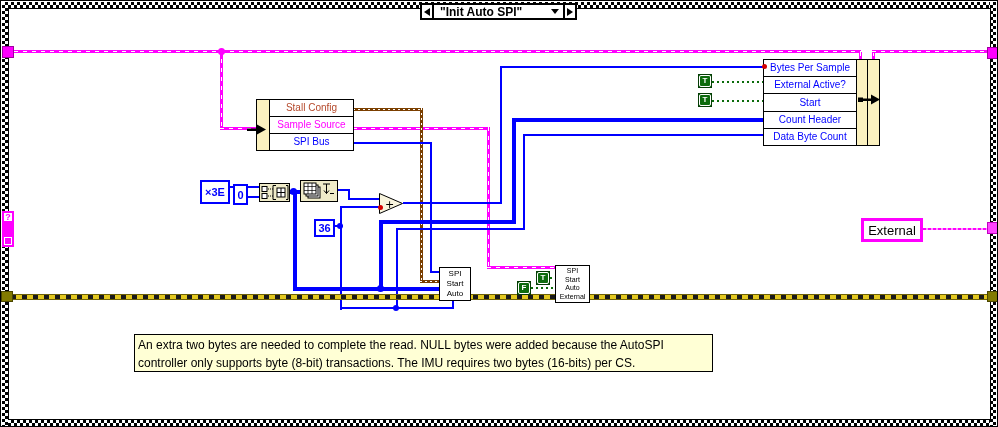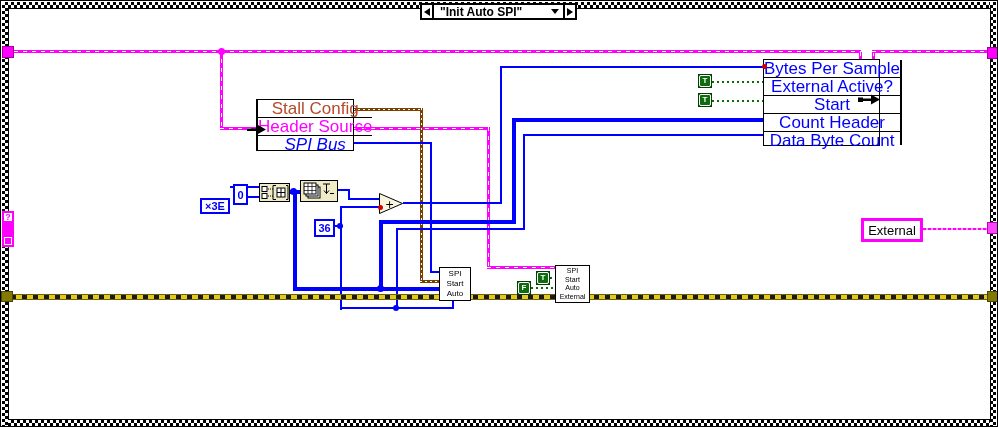--- a/index.html
+++ b/index.html
@@ -33,21 +33,21 @@
   .err{position:absolute;height:4px;background:repeating-linear-gradient(90deg,#1a1a1a 0 5px,#E3C81E 5px 11px);
        border-top:1px solid #6e6208;border-bottom:1px solid #6e6208;}
   .strw{position:absolute;height:2px;background:repeating-linear-gradient(90deg,#FF00FF 0 3px,#FF9BFF 3px 5px);}
   .dotb{position:absolute;background:#0000FF;border-radius:50%;}
   .dotp{position:absolute;background:#FF00FF;border-radius:50%;}
   .dotr{position:absolute;background:#D40000;border-radius:50%;}
   
   .node{position:absolute;background:#fff;border:1px solid #000;box-sizing:border-box;display:flex;}
   .bar{background:#FBF1BF;}
   .rows{flex:1;display:flex;flex-direction:column;}
-  .nbrow{flex:1;display:flex;align-items:center;justify-content:center;font-size:17px;white-space:nowrap;line-height:1;}
+  .nbrow{flex:1;display:flex;align-items:center;justify-content:center;font-size:10px;white-space:nowrap;line-height:1;}
   .nbrow + .nbrow{border-top:1px solid #000;}
   .numc{position:absolute;background:#fff;border:2px solid #0000FF;color:#0000FF;font-weight:bold;font-size:11px;
         display:flex;align-items:center;justify-content:center;box-sizing:border-box;}
   .boolc{position:absolute;width:14px;height:14px;background:#0E6B0E;border:1px solid #063c06;box-sizing:border-box;
          display:flex;align-items:center;justify-content:center;}
   .boolc .bi{width:10px;height:10px;border:1px solid #fff;border-radius:2px;display:flex;align-items:center;justify-content:center;
          font-size:8px;font-weight:bold;color:#fff;line-height:1;}
   .subvi{position:absolute;background:#fff;border:1px solid #000;box-sizing:border-box;display:flex;flex-direction:column;
          align-items:center;justify-content:center;text-align:center;color:#000;}
   .icon{position:absolute;background:#EFEBC9;border:1px solid #000;box-sizing:border-box;display:flex;align-items:center;justify-content:center;}
@@ -138,30 +138,30 @@
   <div class="gd" style="left:711px;top:99px;width:51px;"></div>
 
   <div class="err" style="left:10px;top:293px;width:979px;"></div>
 
   <div class="strw" style="left:922px;top:227px;width:64px;"></div>
 
   <div class="node" style="left:255px;top:98px;width:98px;height:52px;">
     <div class="bar" style="width:12px;border-right:1px solid #000;"></div>
     <div class="rows">
       <div class="nbrow" style="color:#B5492B;">Stall Config</div>
-      <div class="nbrow" style="color:#FF00FF;">Header Source</div>
-      <div class="nbrow" style="color:#0000FF;font-style:italic;">SPI Bus</div>
+      <div class="nbrow" style="color:#FF00FF;">Sample Source</div>
+      <div class="nbrow" style="color:#0000FF;">SPI Bus</div>
     </div>
   </div>
   <svg class="abs" style="left:246px;top:123px;" width="20" height="11" viewBox="0 0 20 11">
     <rect x="0" y="4.5" width="11" height="2.5" fill="#000"></rect>
       <polygon points="10,0.5 19,5.5 10,10.5" fill="#000"></polygon>
   </svg>
 
-  <div class="numc" style="left:199px;top:197px;width:30px;height:16px;">×3E</div>
+  <div class="numc" style="left:199px;top:179px;width:30px;height:24px;">×3E</div>
 
   <div class="numc" style="left:232px;top:183px;width:15px;height:21px;">0</div>
 
   <div class="icon" style="left:258px;top:182px;width:31px;height:19px;">
     <svg width="29" height="17" viewBox="0 0 29 17">
       <rect x="2" y="2.5" width="5" height="5" fill="#fff" stroke="#000"></rect>
       <rect x="2" y="9.5" width="5" height="5" fill="#fff" stroke="#000"></rect>
       <path d="M8 5 h5 M8 12 h5" stroke="#000" stroke-dasharray="1 1" fill="none"></path>
       <path d="M16 1.5 h-3 v14 h3 M26 1.5 h2 v14 h-2" fill="none" stroke="#000"></path>
       <rect x="17" y="4" width="8" height="9" fill="#fff" stroke="#000"></rect>
@@ -226,20 +226,21 @@
   </div>
   <svg class="abs" style="left:856px;top:93px;" width="23" height="11" viewBox="0 0 23 11">
     <rect x="1" y="3.5" width="5" height="4.5" fill="#000"></rect>
       <rect x="4" y="4.5" width="11" height="2.5" fill="#000"></rect>
     <polygon points="14,0.5 23,5.5 14,10.5" fill="#000"></polygon>
   </svg>
   <div class="dotr" style="left:761px;top:63px;width:5px;height:5px;"></div>
 
   <div class="calib" style="left:860px;top:217px;width:62px;height:24px;">External</div>
 
+  <div class="comment" style="left:133px;top:333px;width:579px;height:38px;">An extra two bytes are needed to complete the read. NULL bytes were added because the AutoSPI controller only supports byte (8-bit) transactions. The IMU requires two bytes (16-bits) per CS.</div>
 
   <div class="tunnel" style="left:1px;top:45px;width:12px;height:12px;background:#FF00FF;border:1px solid #A000A0;"></div>
   <div class="tunnel" style="left:1px;top:210px;width:12px;height:12px;background:#fff;border:2px solid #FF00FF;color:#FF00FF;font-size:9px;font-weight:bold;display:flex;align-items:center;justify-content:center;line-height:1;">?</div>
   <div class="tunnel" style="left:1px;top:222px;width:12px;height:12px;background:#FF00FF;"></div>
   <div class="tunnel" style="left:1px;top:234px;width:12px;height:12px;background:#FF00FF;border:2px solid #FF00FF;box-shadow:inset 0 0 0 1px #fff;"></div>
   <div class="tunnel" style="left:0px;top:290px;width:12px;height:11px;background:#827A00;border:1px solid #4b4600;"></div>
   <div class="tunnel" style="left:986px;top:46px;width:11px;height:12px;background:#FF00FF;border:1px solid #A000A0;"></div>
   <div class="tunnel" style="left:986px;top:221px;width:11px;height:12px;background:#FF44FF;border:1px solid #C000C0;"></div>
   <div class="tunnel" style="left:986px;top:290px;width:11px;height:11px;background:#827A00;border:1px solid #4b4600;"></div>
 

